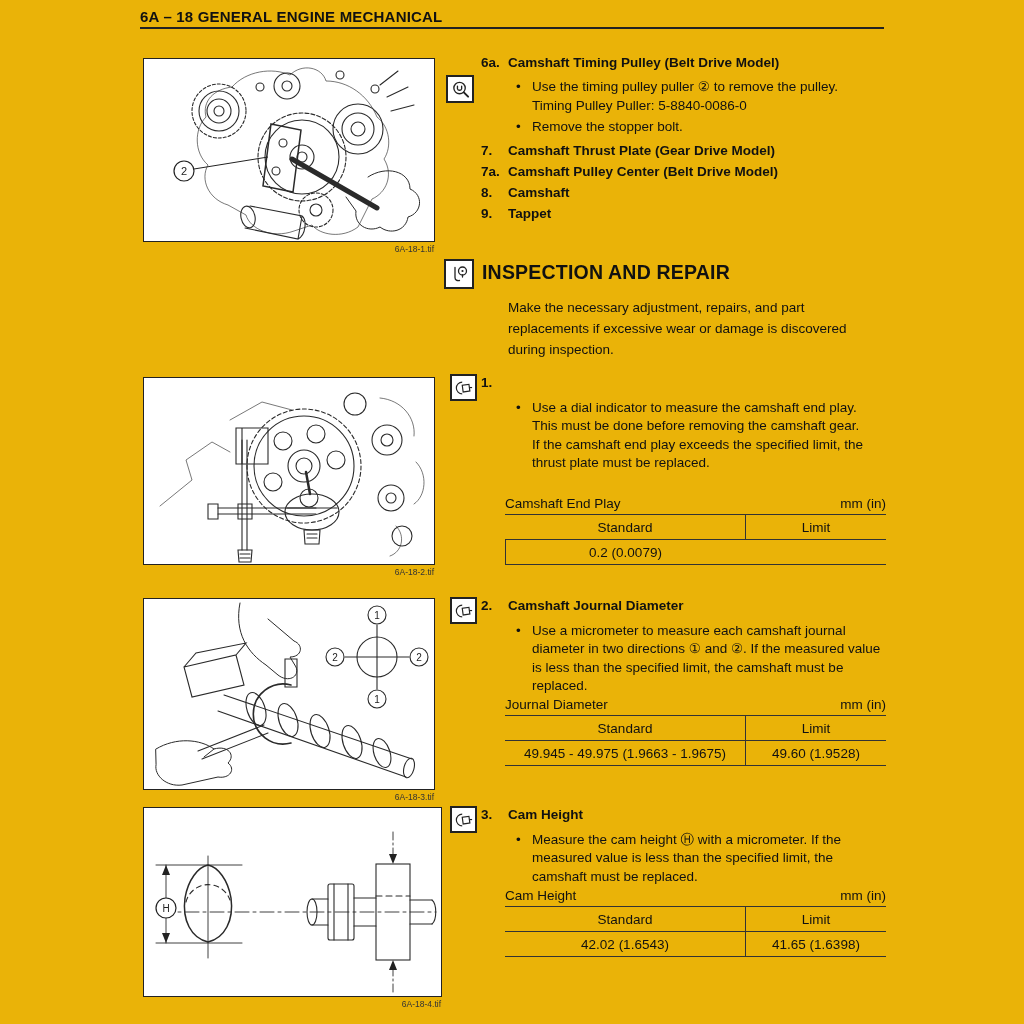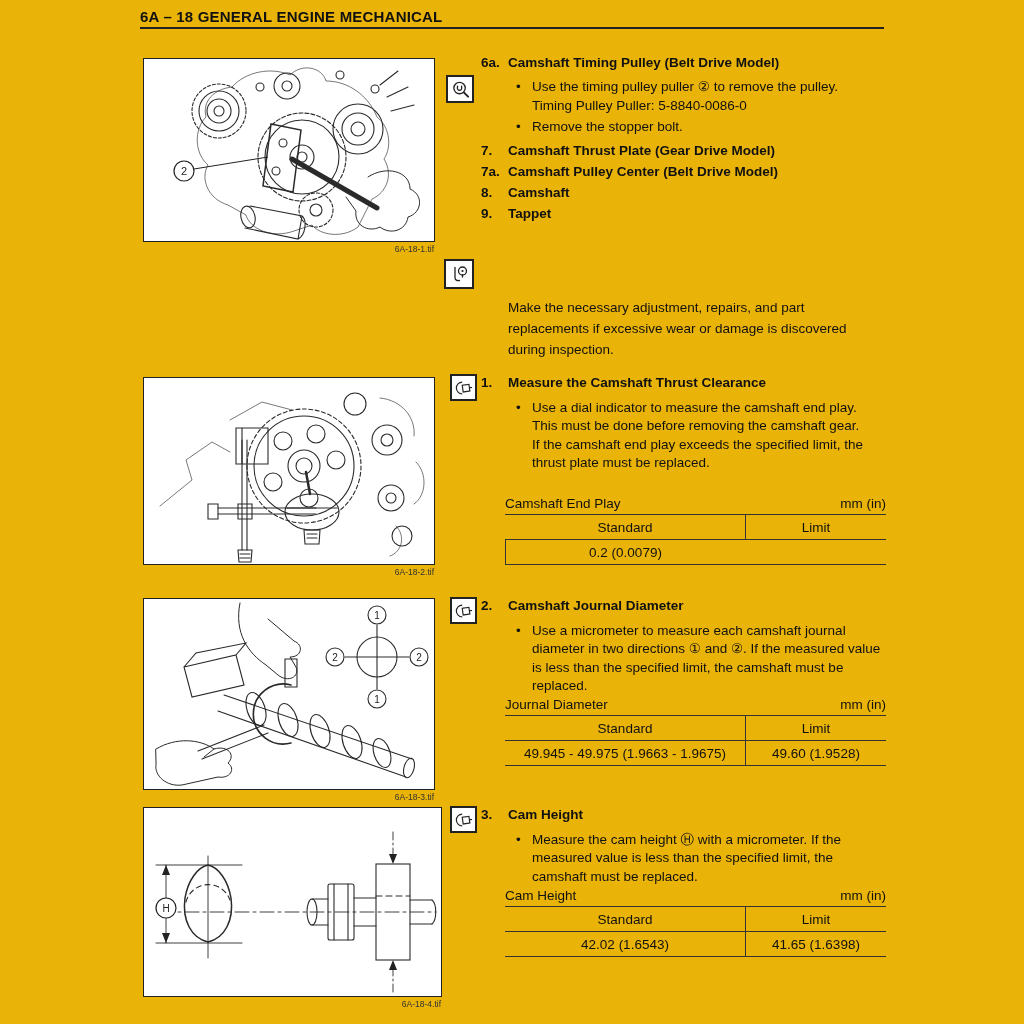--- a/index.html
+++ b/index.html
@@ -249,20 +249,21 @@
   <div class="icon-box" style="left:444px; top:259px; width:30px; height:30px;">
     <svg viewBox="0 0 20 20" width="20" height="20">
       <g stroke="#222" fill="none" stroke-width="1.3" stroke-linecap="round">
         <path d="M6 3.5 L6 13.5 C6 16 8 17 10.5 16.5"></path>
         <circle cx="13.5" cy="7" r="4"></circle>
         <circle cx="13.5" cy="7" r="1.1" fill="#222" stroke="none"></circle>
         <path d="M13.5 11 L13.5 13"></path>
       </g>
     </svg>
   </div>
+  <div class="insp-head">INSPECTION AND REPAIR</div>
   <div class="intro">Make the necessary adjustment, repairs, and part replacements if excessive wear or damage is discovered during inspection.</div>
 
   <div class="icon-box" style="left:450px; top:374px; width:27px; height:27px;">
     <svg viewBox="0 0 20 20" width="18" height="18">
         <g stroke="#222" fill="none" stroke-width="1.3">
       <path d="M8 3.5 A 6.5 6.5 0 1 0 8 16.5"></path>
       <rect x="8.5" y="6.5" width="7.5" height="7.5" transform="rotate(-8 12 10)"></rect>
       <path d="M16.5 9.5 L19 9.5"></path>
         </g>
     </svg>
@@ -282,21 +283,20 @@
       <path d="M8 3.5 A 6.5 6.5 0 1 0 8 16.5"></path>
       <rect x="8.5" y="6.5" width="7.5" height="7.5" transform="rotate(-8 12 10)"></rect>
       <path d="M16.5 9.5 L19 9.5"></path>
         </g>
     </svg>
   </div>
 
   <div class="section txt" style="top:374px;">
     <div class="num-row">
       <span class="num">1.</span>
-      <span class="row-title">Measure the Camshaft Thrust Clearance</span>
     </div>
     <div class="bullet-row">
       <span class="bullet-dot">•</span>
       <span style="width:352px;">Use a dial indicator to measure the camshaft end play.</span>
     </div>
     <div class="body-ind">This must be done before removing the camshaft gear.</div>
     <div class="body-ind">If the camshaft end play exceeds the specified limit, the thrust plate must be replaced.</div>
   </div>
 
   <div class="spec-table" style="top:494px;">

